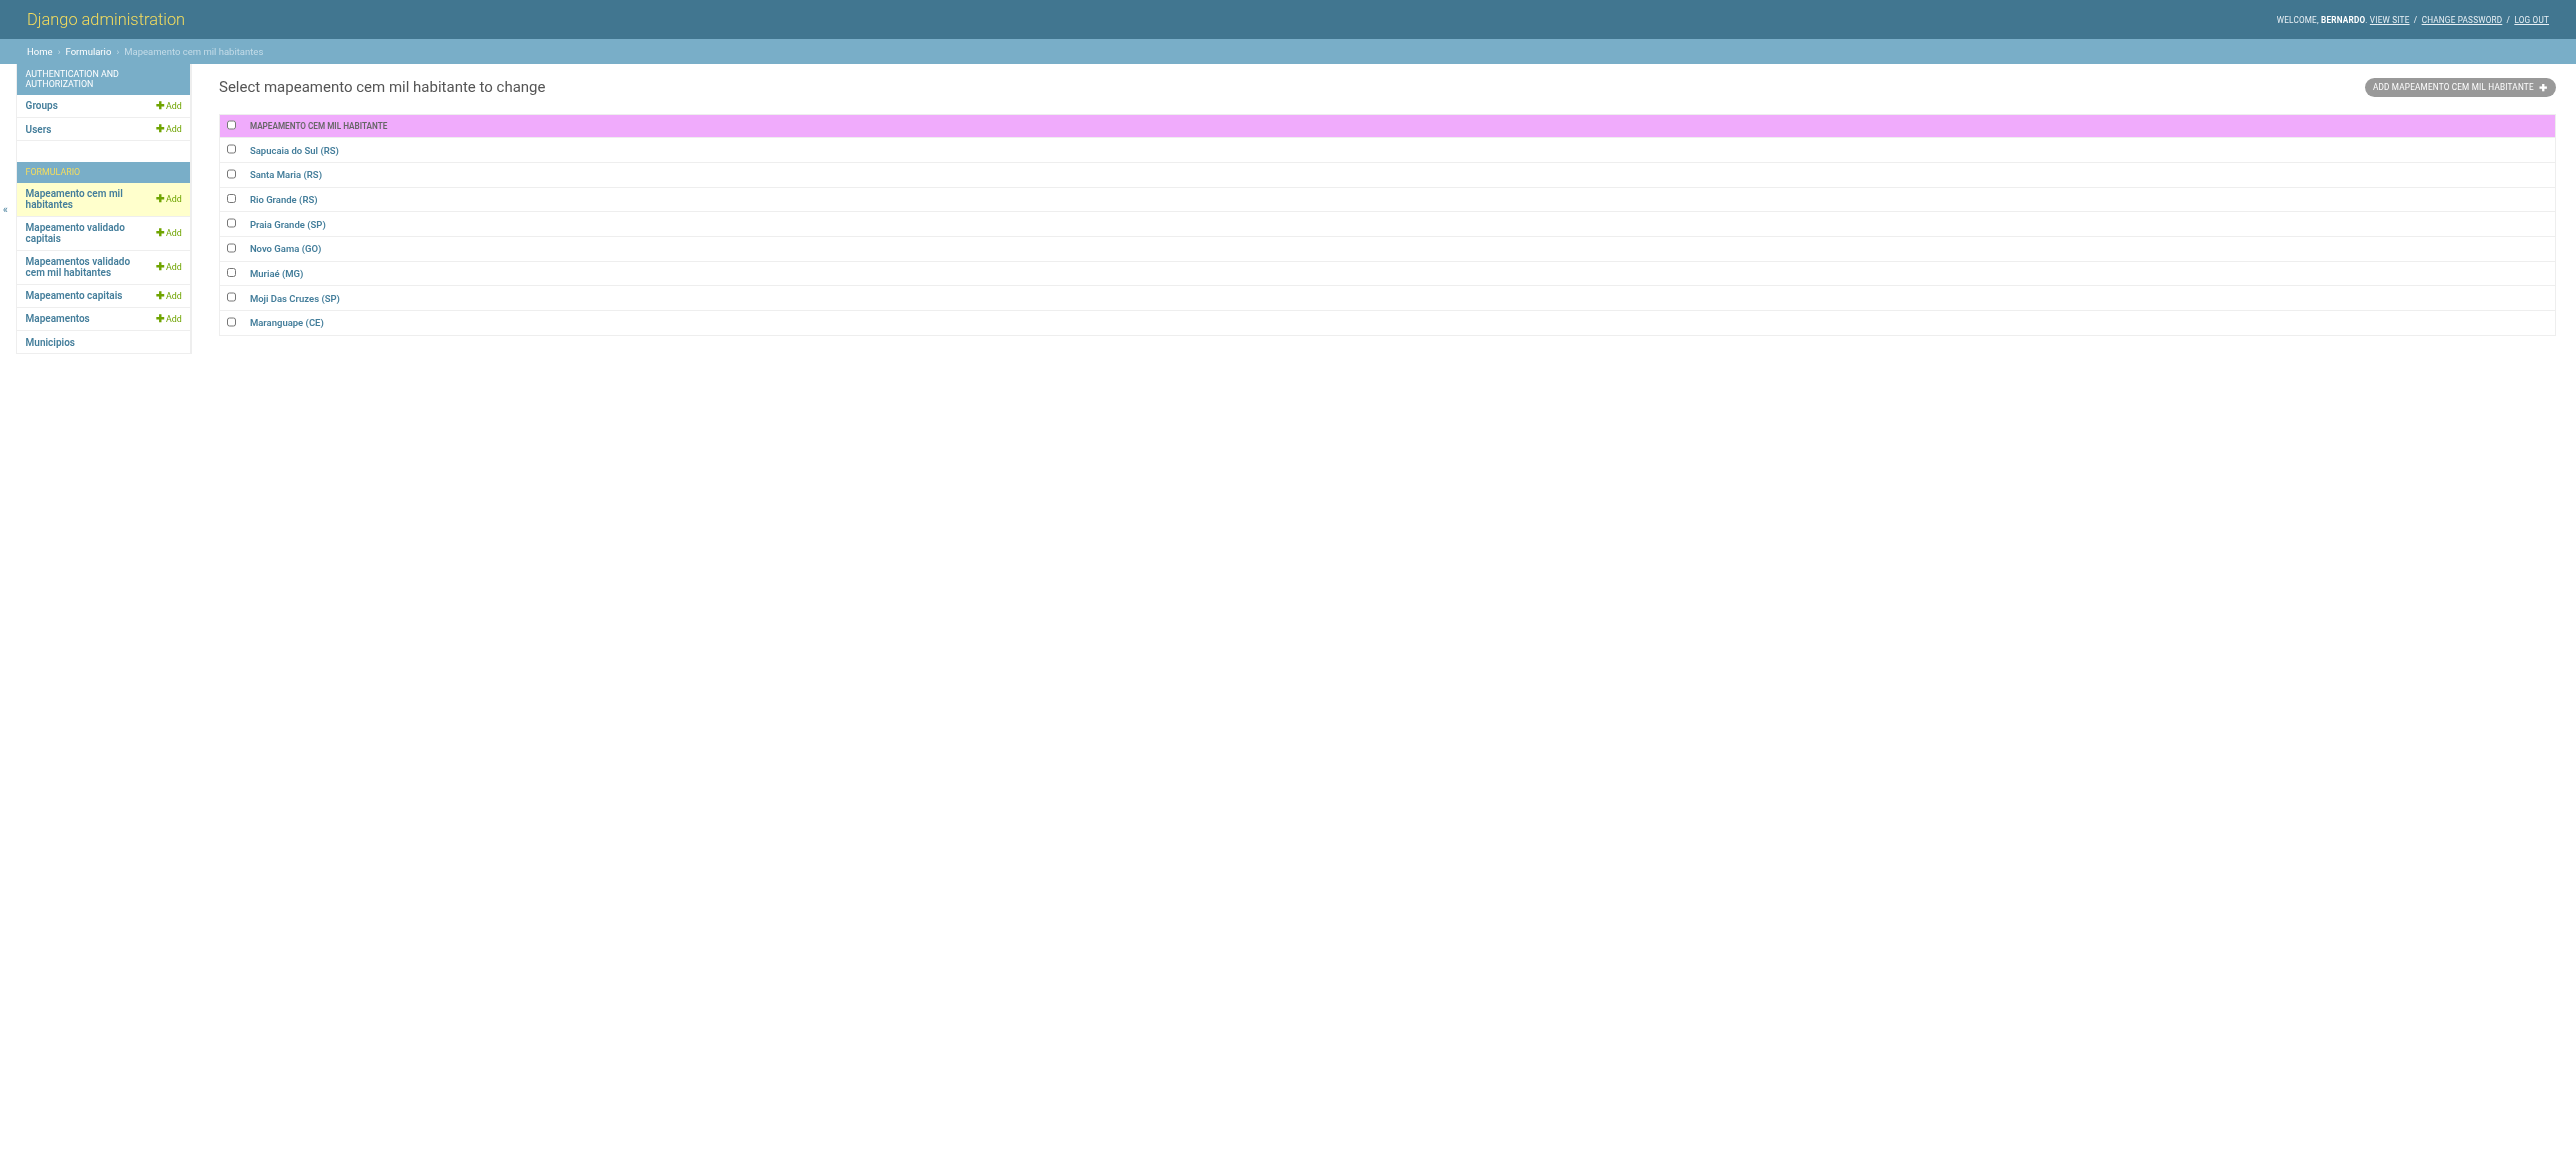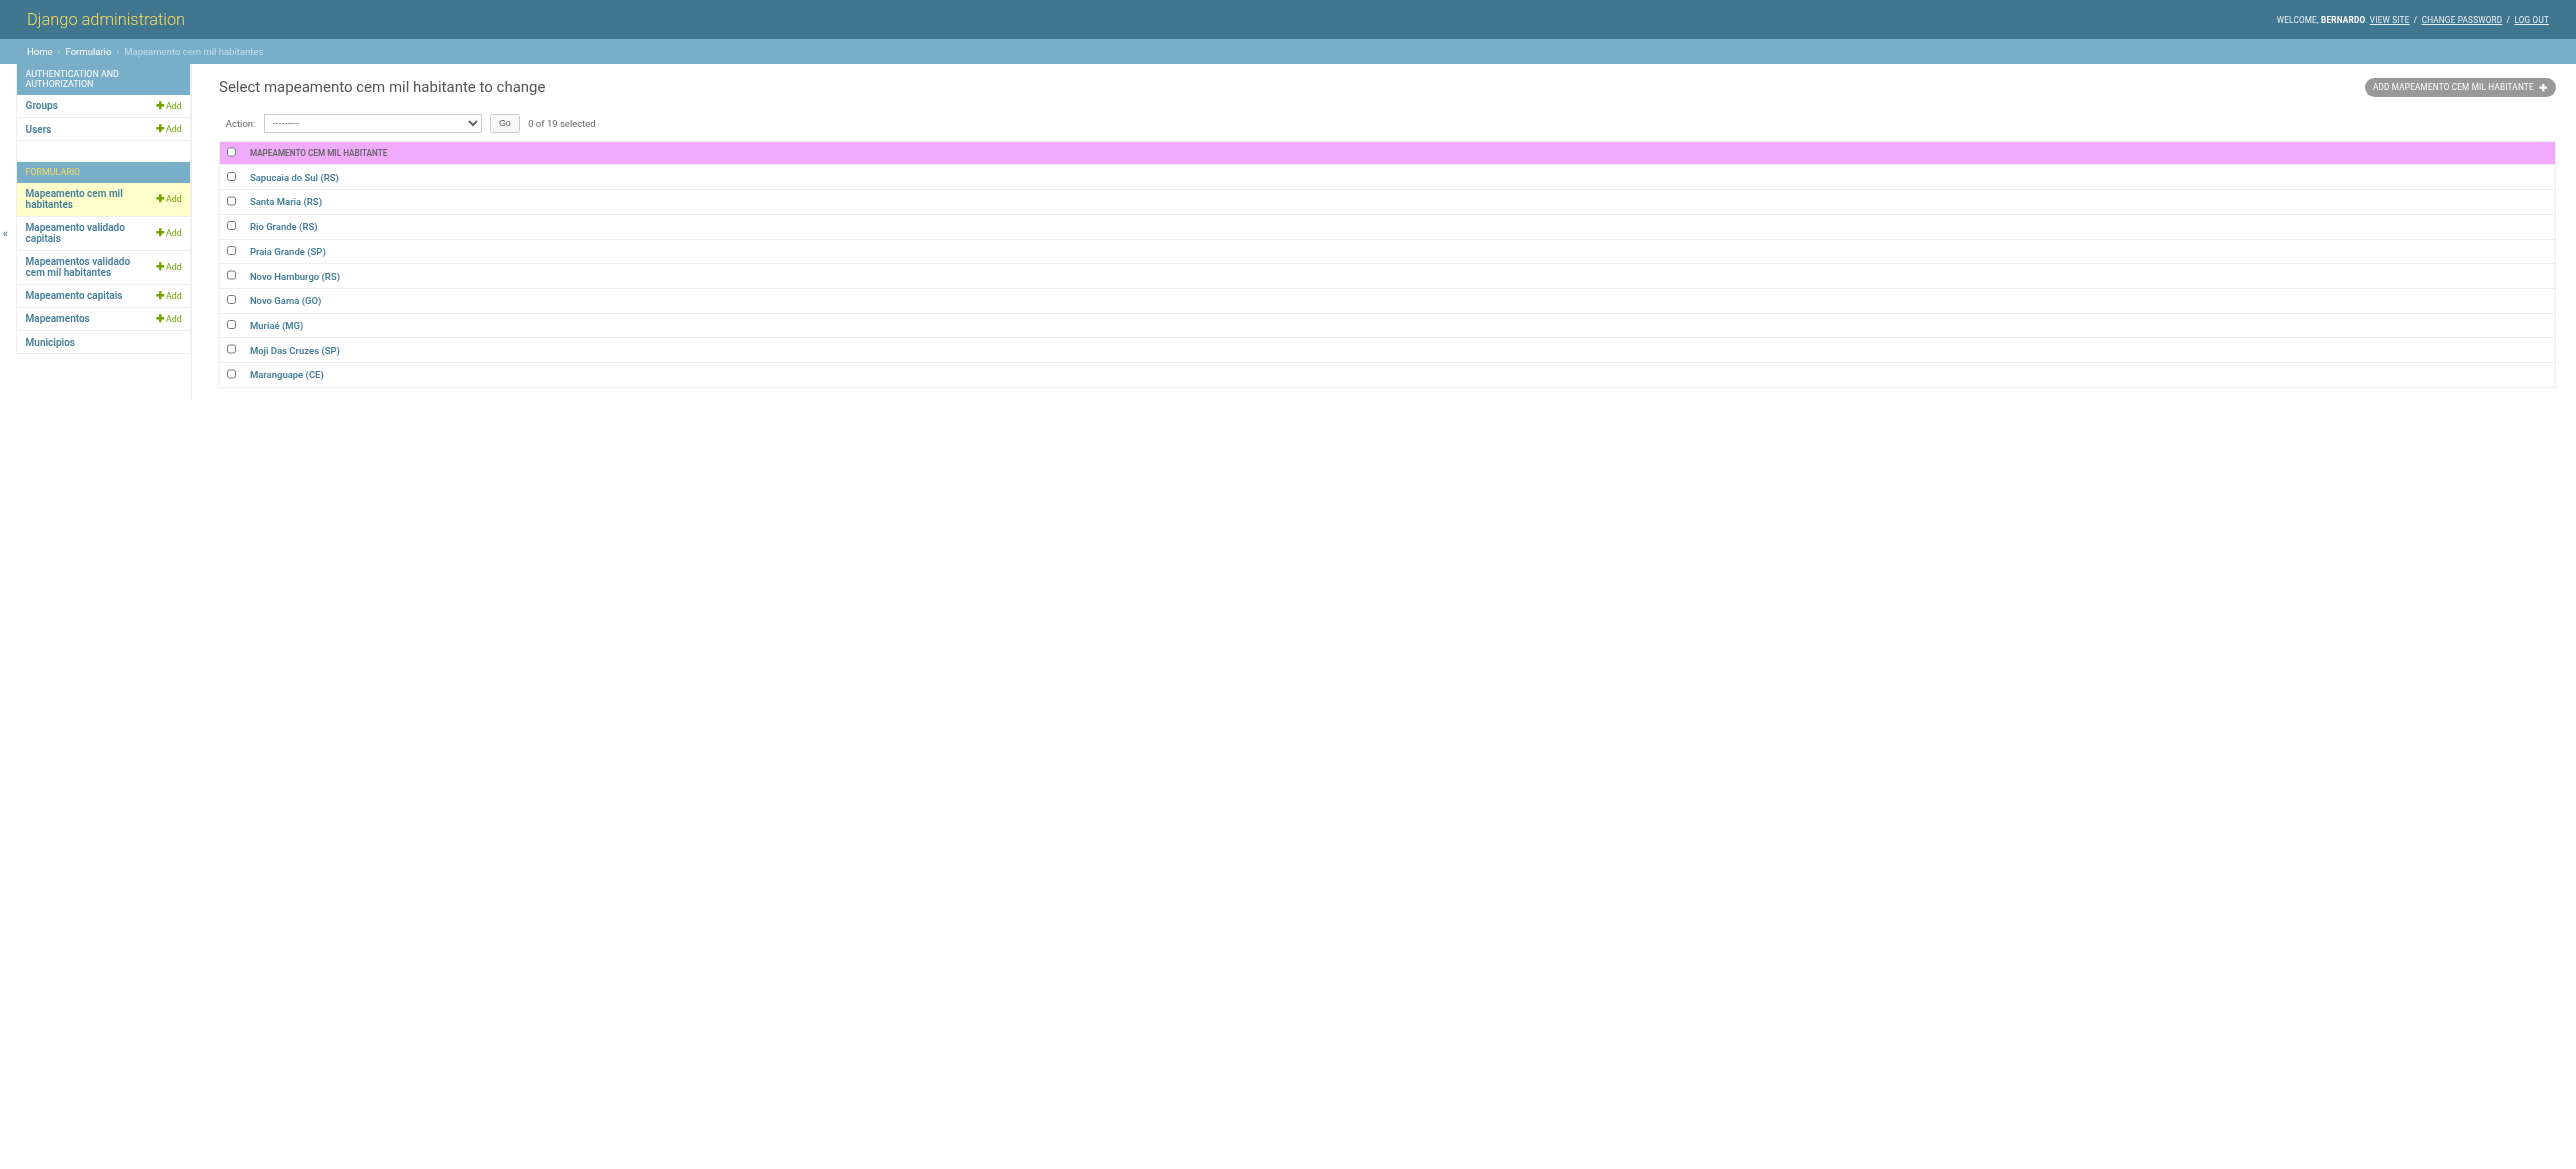--- a/index.html
+++ b/index.html
@@ -148,28 +148,20 @@
     <div class="content-head">
       <h1>Select mapeamento cem mil habitante to change</h1>
       <div class="object-tools">
         <a href="#" class="addlink">
           <span>ADD MAPEAMENTO CEM MIL HABITANTE</span>
           <span class="plus-add">✚</span>
         </a>
       </div>
     </div>
 
-    <div class="actions-row">
-      <label>Action:</label>
-      <select>
-        <option>---------</option>
-      </select>
-      <button>Go</button>
-      <span class="counter">0 of 19 selected</span>
-    </div>
 
     <div class="results">
       <table>
         <thead>
           <tr>
             <th class="cbcol"><input type="checkbox" style=""></th>
             <th>MAPEAMENTO CEM MIL HABITANTE</th>
           </tr>
         </thead>
         <tbody id="result-rows">
@@ -184,24 +176,20 @@
             <tr>
               <td class="cbcol"><input type="checkbox" style=""></td>
               <td class="linkcol"><a href="#">Rio Grande (RS)</a></td>
             </tr>
             <tr>
               <td class="cbcol"><input type="checkbox" style=""></td>
               <td class="linkcol"><a href="#">Praia Grande (SP)</a></td>
             </tr>
             <tr>
               <td class="cbcol"><input type="checkbox" style=""></td>
-              <td class="linkcol"><a href="#">Novo Hamburgo (RS)</a></td>
-            </tr>
-            <tr>
-              <td class="cbcol"><input type="checkbox" style=""></td>
               <td class="linkcol"><a href="#">Novo Gama (GO)</a></td>
             </tr>
             <tr>
               <td class="cbcol"><input type="checkbox" style=""></td>
               <td class="linkcol"><a href="#">Muriaé (MG)</a></td>
             </tr>
             <tr>
               <td class="cbcol"><input type="checkbox" style=""></td>
               <td class="linkcol"><a href="#">Moji Das Cruzes (SP)</a></td>
             </tr>

